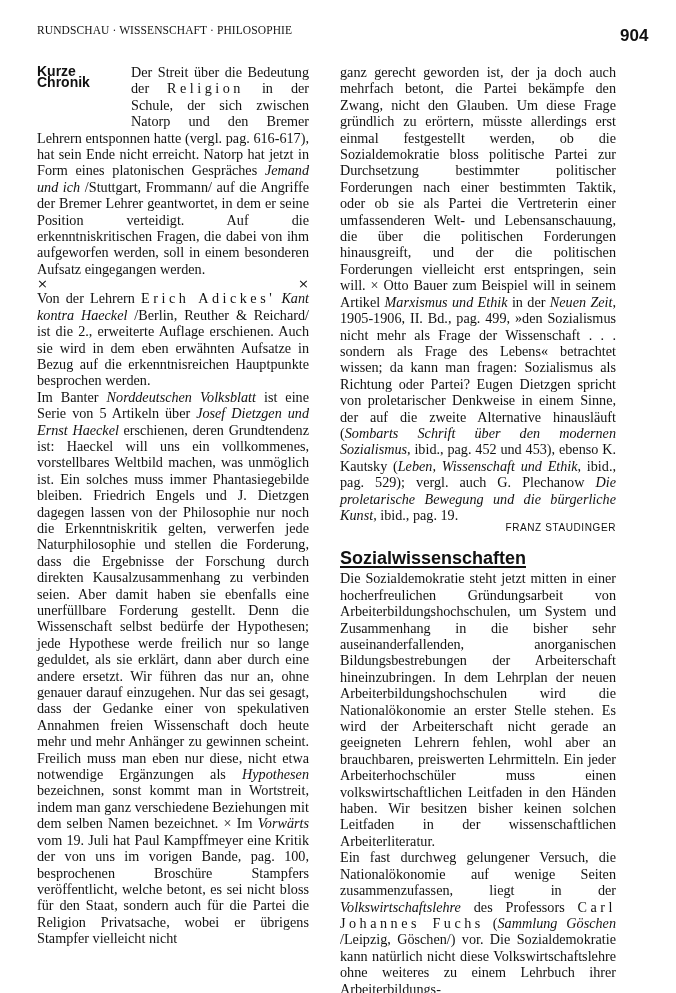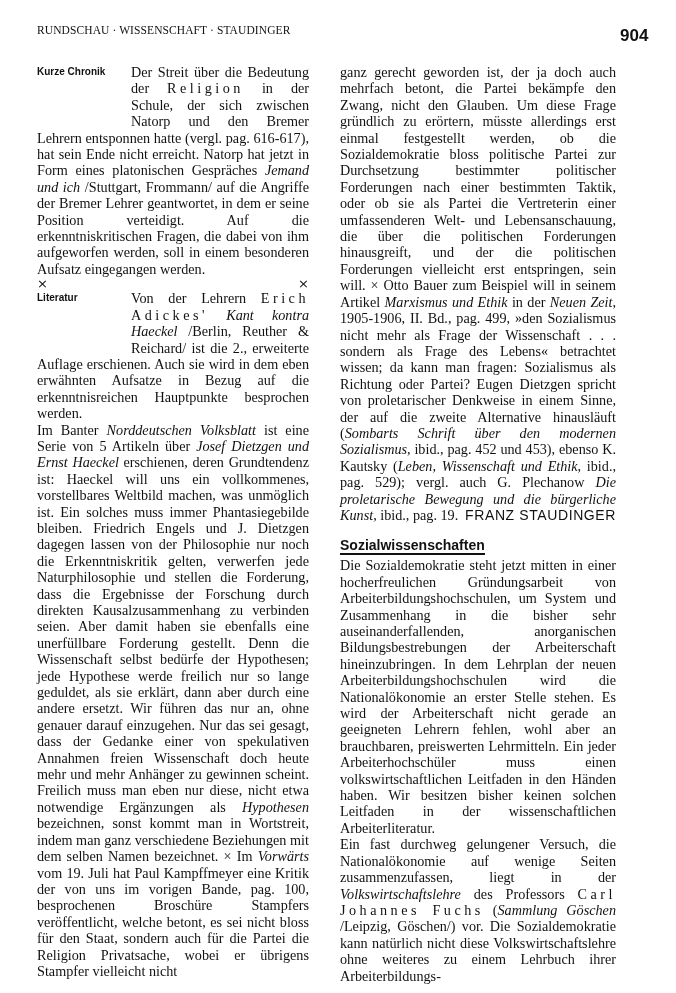--- a/index.html
+++ b/index.html
@@ -23,65 +23,64 @@
     font-family: "Liberation Serif", serif;
     font-size: 14.2px; line-height: 16.4px;
     text-align: justify;
   }
   .col-left { left: 37px; width: 272px; }
   .col-right { left: 340px; width: 276px; }
   .col p { margin: 0; }
   .sidenote {
     float: left; width: 94px; height: 49px;
     font-family: "Liberation Sans", sans-serif;
-    font-weight: bold; font-size: 10px; line-height: 11px;
+    font-weight: bold; font-size: 14px; line-height: 11px;
     padding-top: 2px;
   }
   .sidenote.short { height: 49px; }
   .sidenote.nat { width: 92px; height: 48px; }
   .markers {
     display: flex; justify-content: space-between;
     font-family: "DejaVu Sans", sans-serif; font-size: 13px; line-height: 12px;
     margin-top: 1px;
   }
   em { font-style: italic; }
   .sp { letter-spacing: 3.5px; margin-top: 32px; }
   .sign {
     float: right;
     font-family: "Liberation Sans", sans-serif;
-    font-size: 14px; letter-spacing: 0.6px; margin-top: 0;
+    font-size: 10px; letter-spacing: 0.6px; margin-top: 13px;
   }
   .section-head {
     font-family: "Liberation Sans", sans-serif;
-    font-weight: bold; font-size: 14px;
+    font-weight: bold; font-size: 18px;
     border-bottom: 2px solid #111;
     display: inline-block; padding-bottom: 0;
     margin-top: 14px; margin-bottom: 2px; line-height: 16px;
   }
   .clearfix::after { content: ""; display: block; clear: both; }
 </style>
 </head>
 <body>
 
-<div class="running-head">RUNDSCHAU · WISSENSCHAFT · STAUDINGER</div>
+<div class="running-head">RUNDSCHAU · WISSENSCHAFT · PHILOSOPHIE</div>
 <div class="page-num">904</div>
 
 <div class="col col-left">
   <div class="clearfix">
     <div class="sidenote">Kurze Chronik</div>
     <p><span>Der Streit über die Bedeutung der </span><span class="sp">Religion</span><span> in der Schule, der sich zwischen Natorp und den Bremer Lehrern entsponnen hatte (vergl. pag. 616-617), hat sein Ende nicht erreicht. Natorp hat jetzt in Form eines platonischen Gespräches </span><em>Jemand und ich</em><span> /Stuttgart, Frommann/ auf die Angriffe der Bremer Lehrer geantwortet, in dem er seine Position verteidigt. Auf die erkenntniskritischen Fragen, die dabei von ihm aufgeworfen werden, soll in einem besonderen Aufsatz eingegangen werden.</span></p>
   </div>
 
   <div class="markers">
     <span>×</span>
     <span>×</span>
   </div>
 
   <div class="clearfix">
-    <div class="sidenote short">Literatur</div>
     <p><span>Von der Lehrern </span><span class="sp">Erich Adickes'</span> <em>Kant kontra Haeckel</em><span> /Berlin, Reuther &amp; Reichard/ ist die 2., erweiterte Auflage erschienen. Auch sie wird in dem eben erwähnten Aufsatze in Bezug auf die erkenntnisreichen Hauptpunkte besprochen werden.</span></p>
   </div>
 
   <p><span>Im Banter </span><em>Norddeutschen Volksblatt</em><span> ist eine Serie von 5 Artikeln über </span><em>Josef Dietzgen und Ernst Haeckel</em><span> erschienen, deren Grundtendenz ist: Haeckel will uns ein vollkommenes, vorstellbares Weltbild machen, was unmöglich ist. Ein solches muss immer Phantasiegebilde bleiben. Friedrich Engels und J. Dietzgen dagegen lassen von der Philosophie nur noch die Erkenntniskritik gelten, verwerfen jede Naturphilosophie und stellen die Forderung, dass die Ergebnisse der Forschung durch direkten Kausalzusammenhang zu verbinden seien. Aber damit haben sie ebenfalls eine unerfüllbare Forderung gestellt. Denn die Wissenschaft selbst bedürfe der Hypothesen; jede Hypothese werde freilich nur so lange geduldet, als sie erklärt, dann aber durch eine andere ersetzt. Wir führen das nur an, ohne genauer darauf einzugehen. Nur das sei gesagt, dass der Gedanke einer von spekulativen Annahmen freien Wissenschaft doch heute mehr und mehr Anhänger zu gewinnen scheint. Freilich muss man eben nur diese, nicht etwa notwendige Ergänzungen als </span><em>Hypothesen</em><span> bezeichnen, sonst kommt man in Wortstreit, indem man ganz verschiedene Beziehungen mit dem selben Namen bezeichnet. </span><span>×</span><span> Im </span><em>Vorwärts</em><span> vom 19. Juli hat Paul Kampffmeyer eine Kritik der von uns im vorigen Bande, pag. 100, besprochenen Broschüre Stampfers veröffentlicht, welche betont, es sei nicht bloss für den Staat, sondern auch für die Partei die Religion Privatsache, wobei er übrigens Stampfer vielleicht nicht</span></p>
 </div>
 
 <div class="col col-right">
   <p><span>ganz gerecht geworden ist, der ja doch auch mehrfach betont, die Partei bekämpfe den Zwang, nicht den Glauben. Um diese Frage gründlich zu erörtern, müsste allerdings erst einmal festgestellt werden, ob die Sozialdemokratie bloss politische Partei zur Durchsetzung bestimmter politischer Forderungen nach einer bestimmten Taktik, oder ob sie als Partei die Vertreterin einer umfassenderen Welt- und Lebensanschauung, die über die politischen Forderungen hinausgreift, und der die politischen Forderungen vielleicht erst entspringen, sein will. </span><span>×</span><span> Otto Bauer zum Beispiel will in seinem Artikel </span><em>Marxismus und Ethik</em><span> in der </span><em>Neuen Zeit</em><span>, 1905-1906, II. Bd., pag. 499, »den Sozialismus nicht mehr als Frage der Wissenschaft . . . sondern als Frage des Lebens« betrachtet wissen; da kann man fragen: Sozialismus als Richtung oder Partei? Eugen Dietzgen spricht von proletarischer Denkweise in einem Sinne, der auf die zweite Alternative hinausläuft (</span><em>Sombarts Schrift über den modernen Sozialismus</em><span>, ibid., pag. 452 und 453), ebenso K. Kautsky (</span><em>Leben, Wissenschaft und Ethik</em><span>, ibid., pag. 529); vergl. auch G. Plechanow </span><em>Die proletarische Bewegung und die bürgerliche Kunst</em><span>, ibid., pag. 19.</span><span class="sign">FRANZ STAUDINGER</span></p>
 
   <div style="clear:both"></div>

